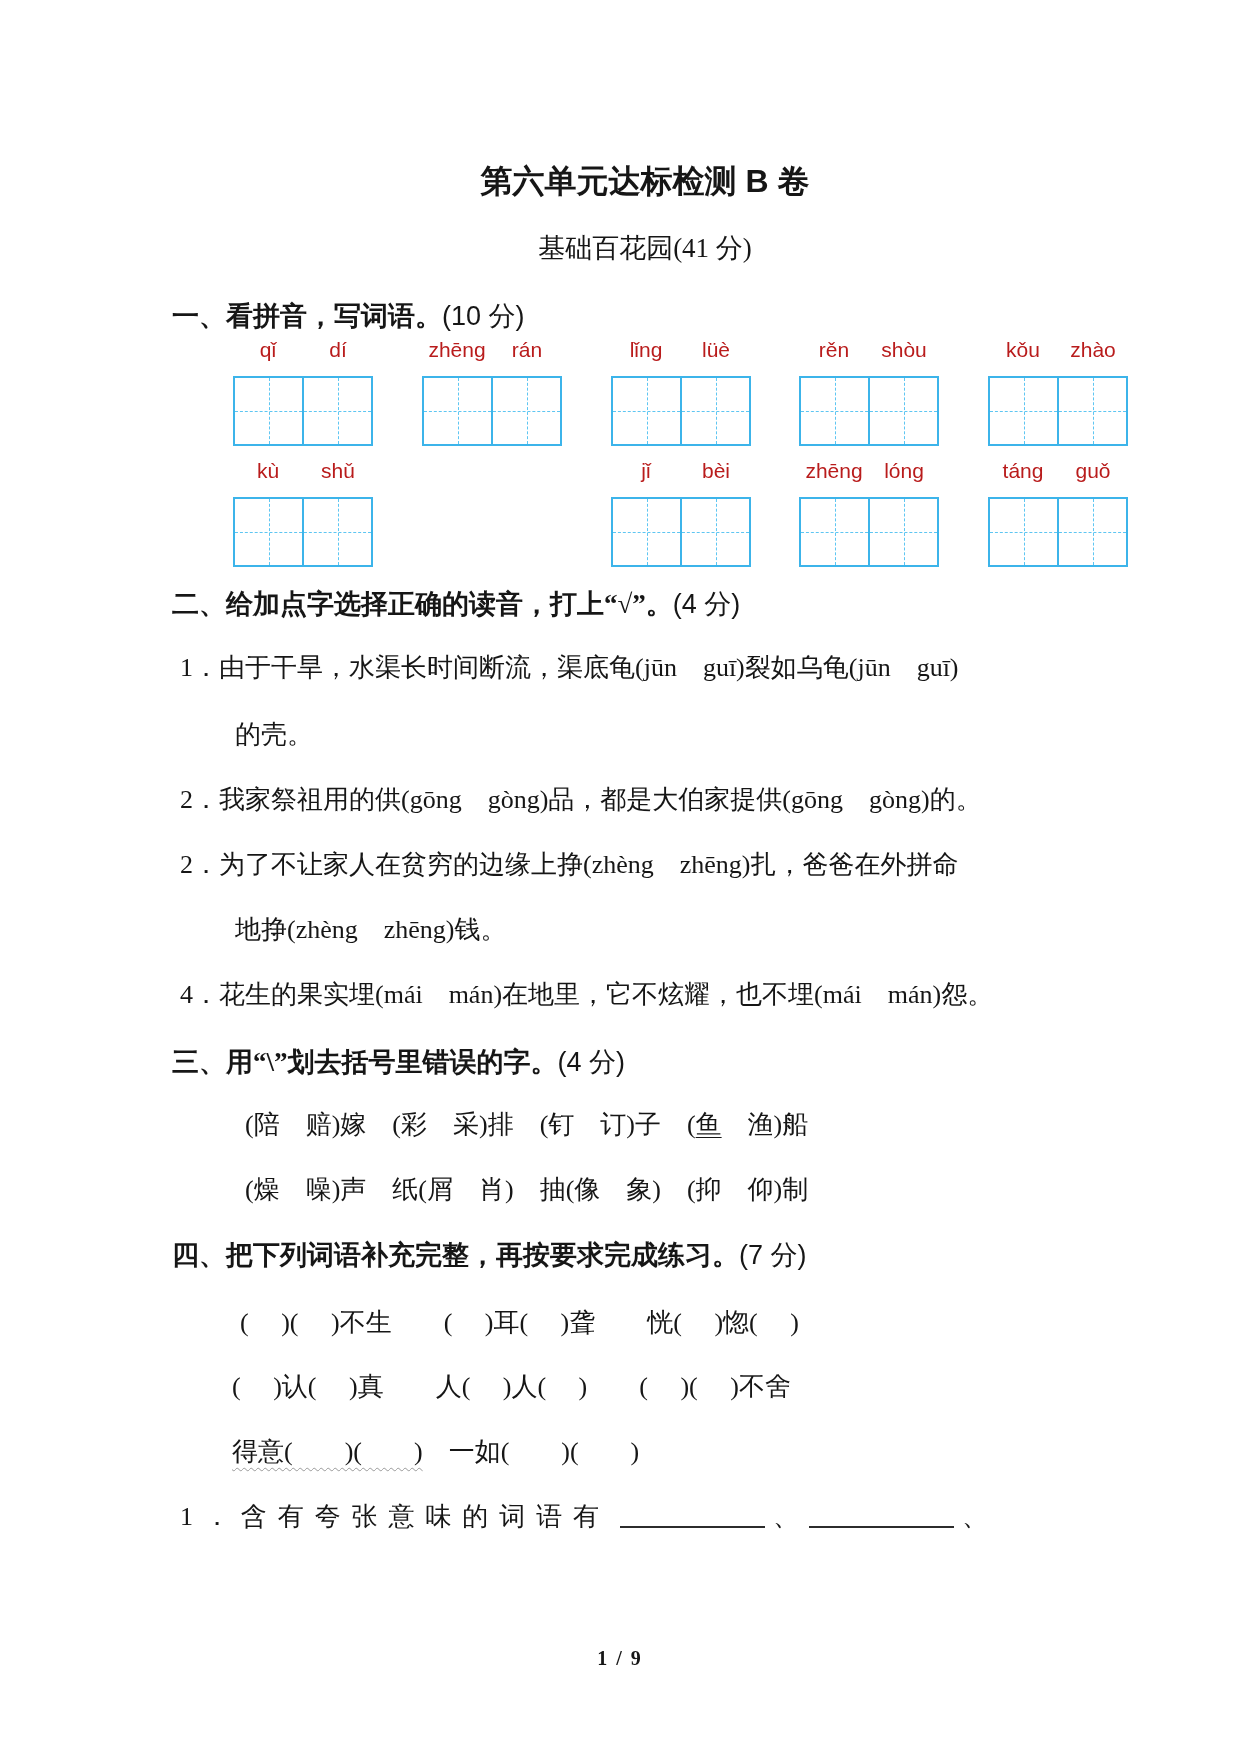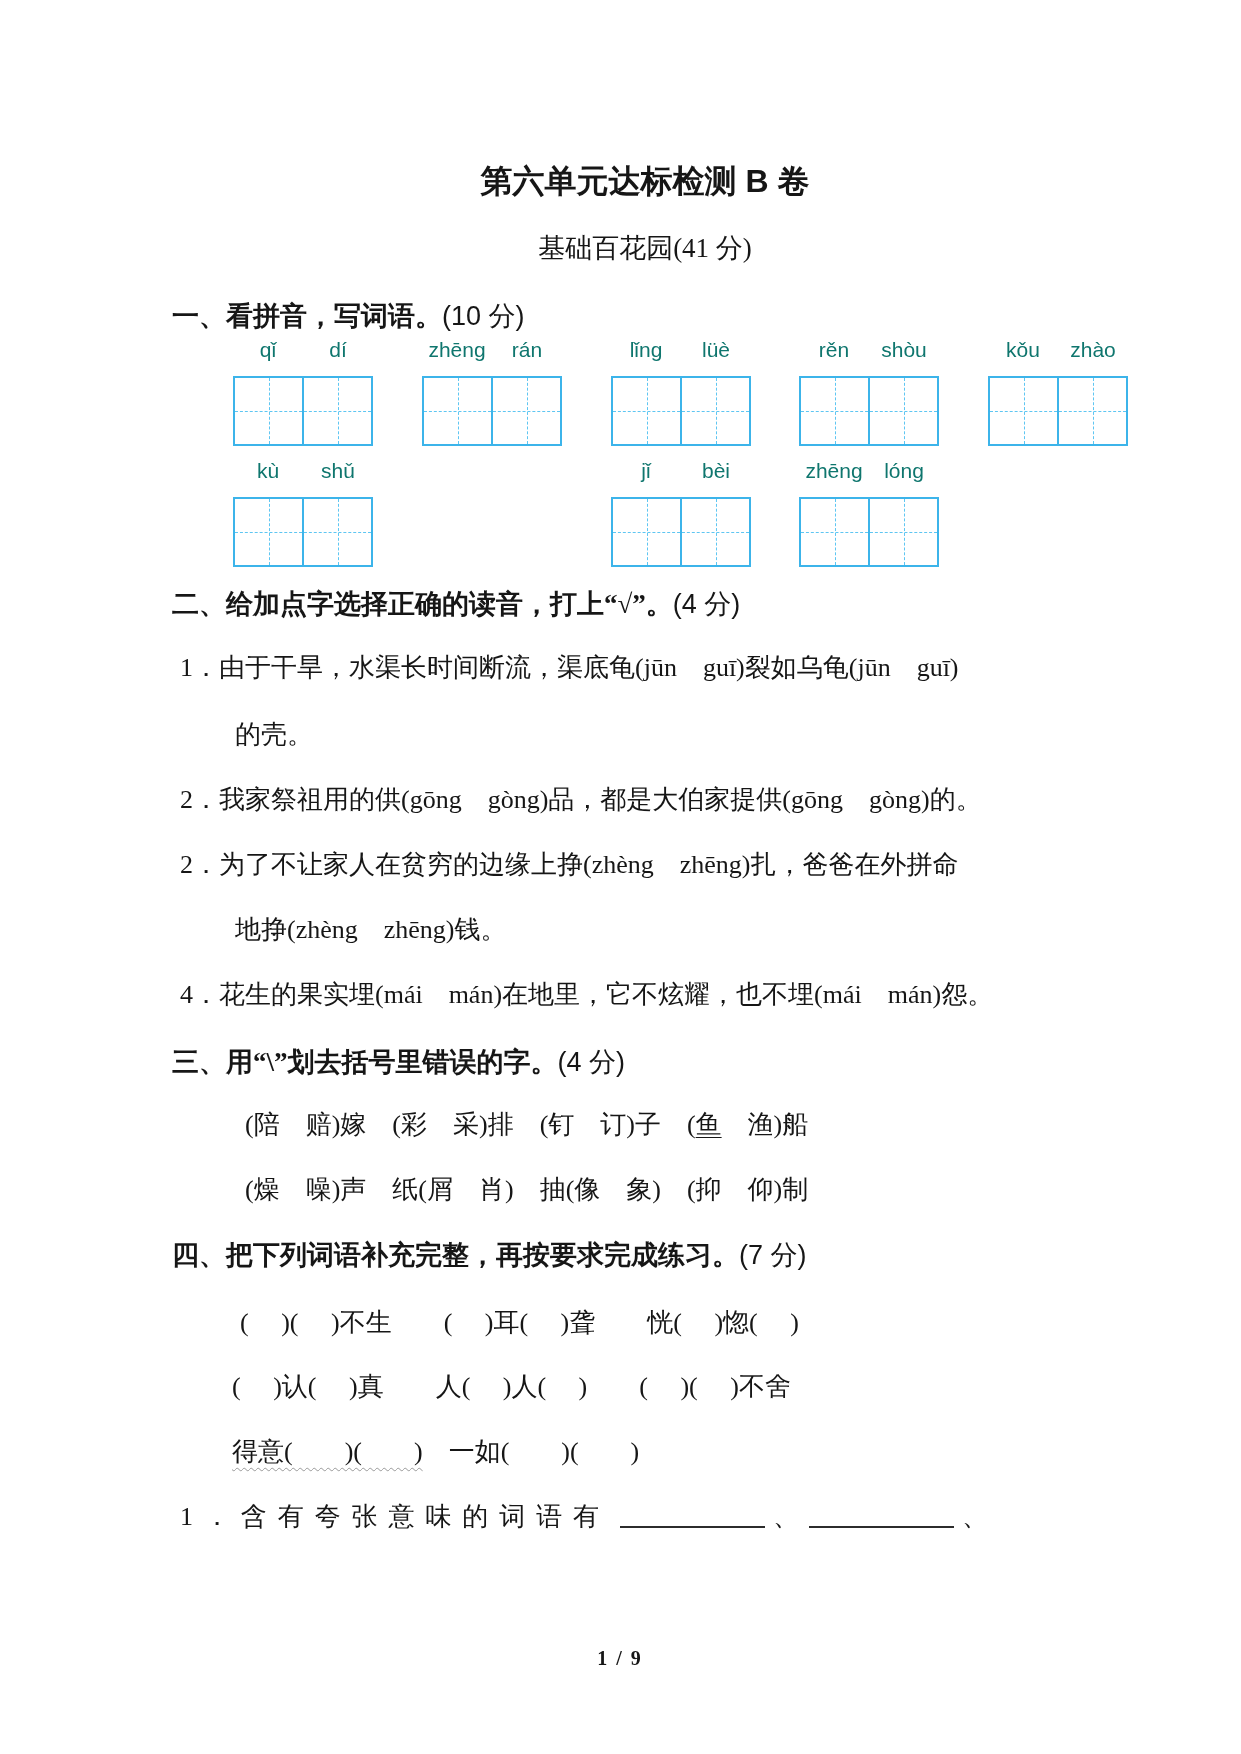--- a/index.html
+++ b/index.html
@@ -13,21 +13,21 @@
   .doc-title { font-family:"Liberation Sans","DejaVu Sans",sans-serif; font-weight:700; font-size:32px; }
   .doc-subtitle { font-size:27px; }
   .heading { font-size:27px; }
   .heading .hlabel { font-family:Liberation Serif, serif; font-weight:700; }
   .heading .score { font-family:Liberation Sans, sans-serif; font-weight:400; }
   .footer { font-size:20px; font-weight:700; letter-spacing:2px;margin-top:21px; }
 
   
   .group { position:absolute; width:140px; }
   .pinyin { display:flex; height:30px; margin-bottom:8px;
-    font-family:"Liberation Sans","DejaVu Sans",sans-serif; font-size:21px; color:#0f766e; }
+    font-family:"Liberation Sans","DejaVu Sans",sans-serif; font-size:21px; color:#b91c1c; }
   .pinyin span { width:50%; text-align:center; }
   .wbox { position:relative; display:flex; width:140px; height:70px;
     border:2px solid #3cb4ea; box-sizing:border-box; background:#ffffff; }
   .wbox::after { content:""; position:absolute; left:0; right:0; top:50%; border-top:1px dashed #5ec6f2; }
   .cell { flex:1; position:relative; }
   .cell + .cell { border-left:2px solid #3cb4ea; }
   .cell::before { content:""; position:absolute; left:50%; top:0; bottom:0; border-left:1px dashed #5ec6f2; }
 
   
   .seg-dot { position:relative; }
@@ -126,20 +126,30 @@
   <div class="group" style="left:799px;top:459px">
     <div class="pinyin">
         <span>zhēng</span>
         <span>lóng</span>
       </div>
     <div class="wbox">
         <div class="cell"></div>
         <div class="cell"></div>
       </div>
   </div>
+  <div class="group" style="left:988px;top:459px">
+    <div class="pinyin">
+        <span>táng</span>
+        <span>guǒ</span>
+      </div>
+    <div class="wbox">
+        <div class="cell"></div>
+        <div class="cell"></div>
+      </div>
+  </div>
 
   <div class="line heading" style="left:172px;top:587px">
     <span class="hlabel">二、给加点字选择正确的读音，打上“√”。</span><span class="score">(4 分)</span>
   </div>
   <div class="line" style="left:180px;top:651px"><span>1．由于干旱，水渠长时间断流，渠底</span><span class="seg-dot">龟</span><span>(jūn　guī)裂如乌</span><span class="seg-dot">龟</span><span>(jūn　guī)</span></div>
   <div class="line" style="left:235px;top:718px"><span>的壳。</span></div>
   <div class="line" style="left:180px;top:783px"><span>2．我家祭祖用的</span><span class="seg-dot">供</span><span>(gōng　gòng)品，都是大伯家提</span><span class="seg-dot">供</span><span>(gōng　gòng)的。</span></div>
   <div class="line" style="left:180px;top:848px"><span>2．为了不让家人在贫穷的边缘上</span><span class="seg-dot">挣</span><span>(zhèng　zhēng)扎，爸爸在外拼命</span></div>
   <div class="line" style="left:235px;top:913px"><span>地</span><span class="seg-dot">挣</span><span>(zhèng　zhēng)钱。</span></div>
   <div class="line" style="left:180px;top:978px"><span>4．花生的果实</span><span class="seg-dot">埋</span><span>(mái　mán)在地里，它不炫耀，也不</span><span class="seg-dot">埋</span><span>(mái　mán)怨。</span></div>

